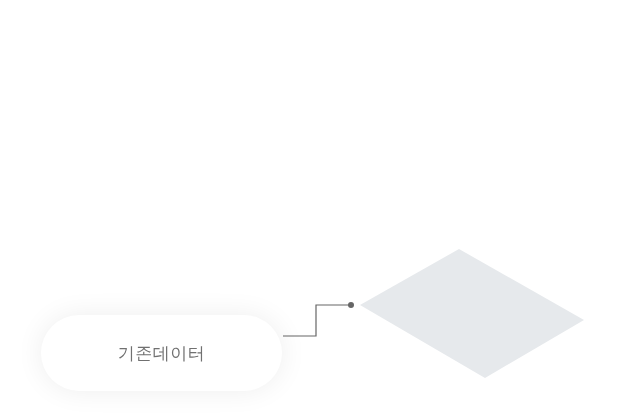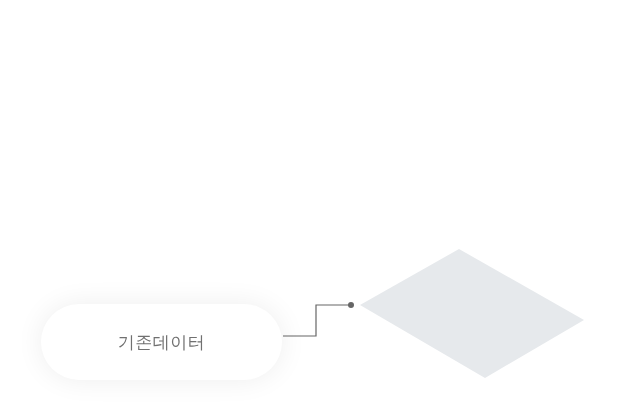--- a/index.html
+++ b/index.html
@@ -1,18 +1,18 @@
 <!DOCTYPE html>
 <html><head>
 <meta charset="utf-8">
 <style>
   html, body { margin:0; padding:0; background:#ffffff; }
   body { width:629px; height:417px; position:relative; overflow:hidden; font-family:"DejaVu Sans", sans-serif; }
   .pill {
-    position:absolute; left:41px; top:304px; width:241px; height:76px;
+    position:absolute; left:41px; top:315px; width:241px; height:76px;
     background:#ffffff; border-radius:38px;
     box-shadow: 0 0 28px rgba(0,0,0,0.07);
     display:flex; align-items:center; justify-content:center;
   }
   .pill-label { font-size:17px; color:#707070; letter-spacing:0.5px; }
   svg.overlay { position:absolute; left:0; top:0; }
 </style>
 </head>
 <body>
 

